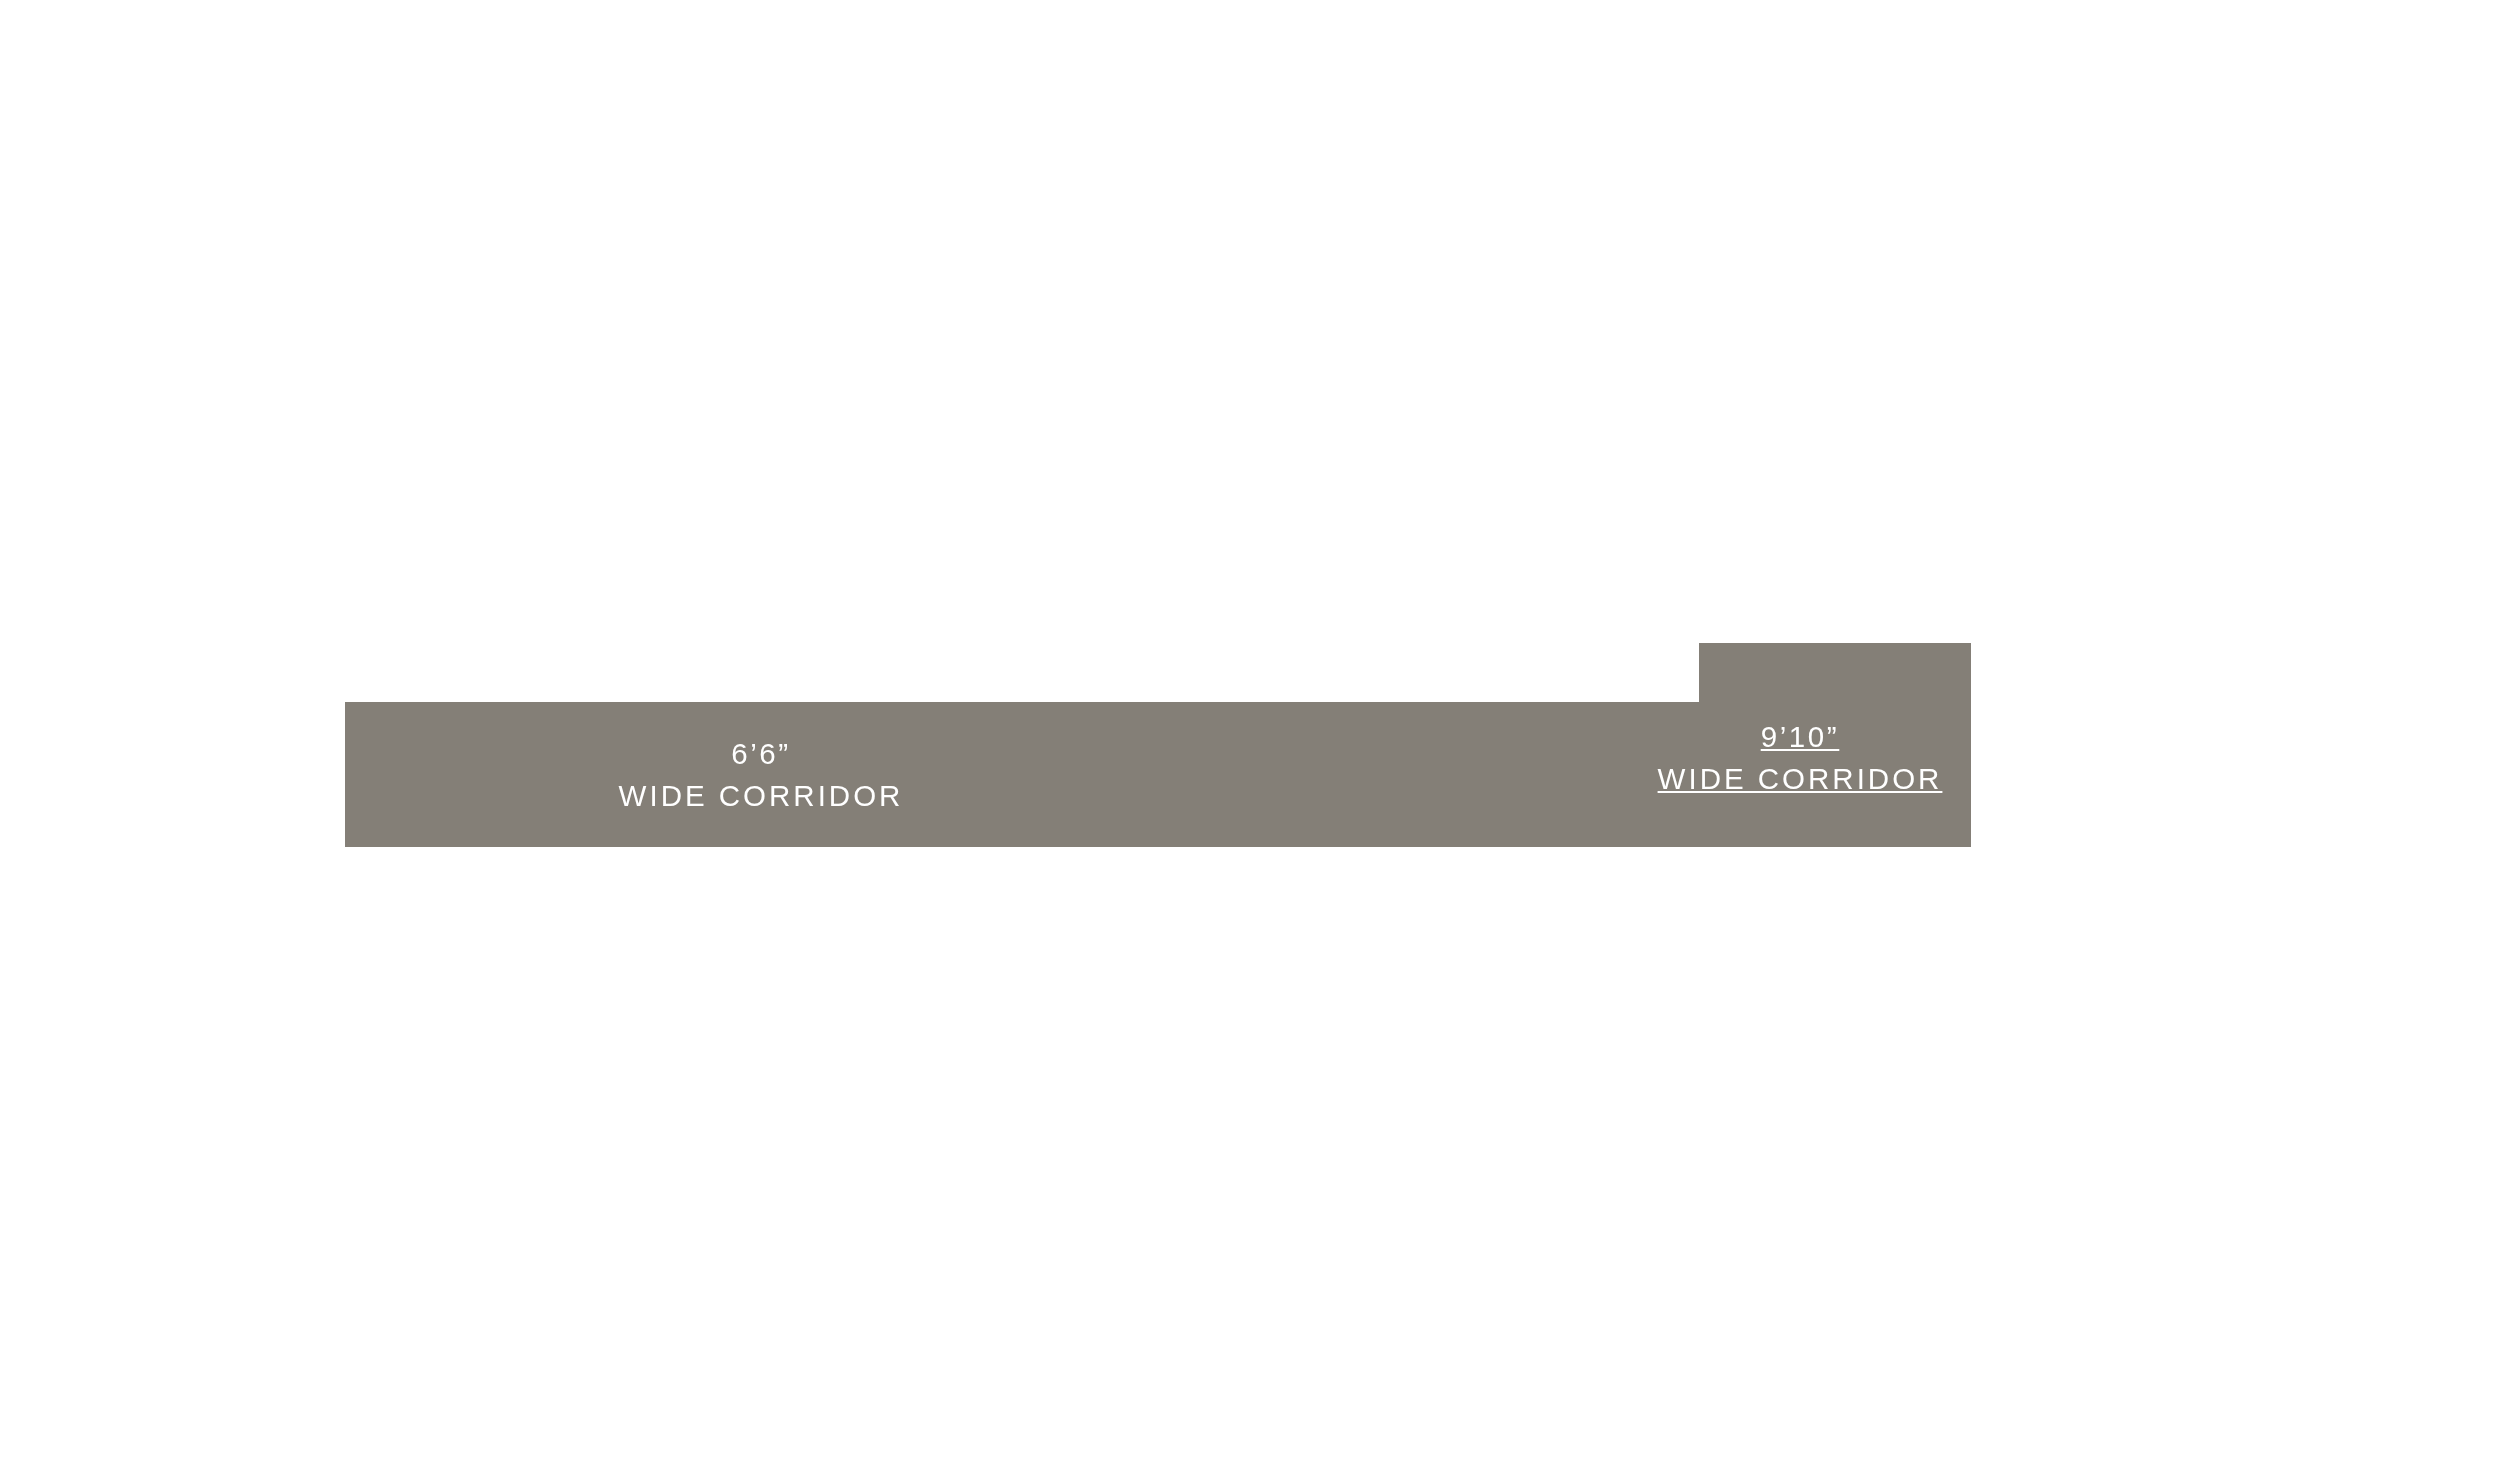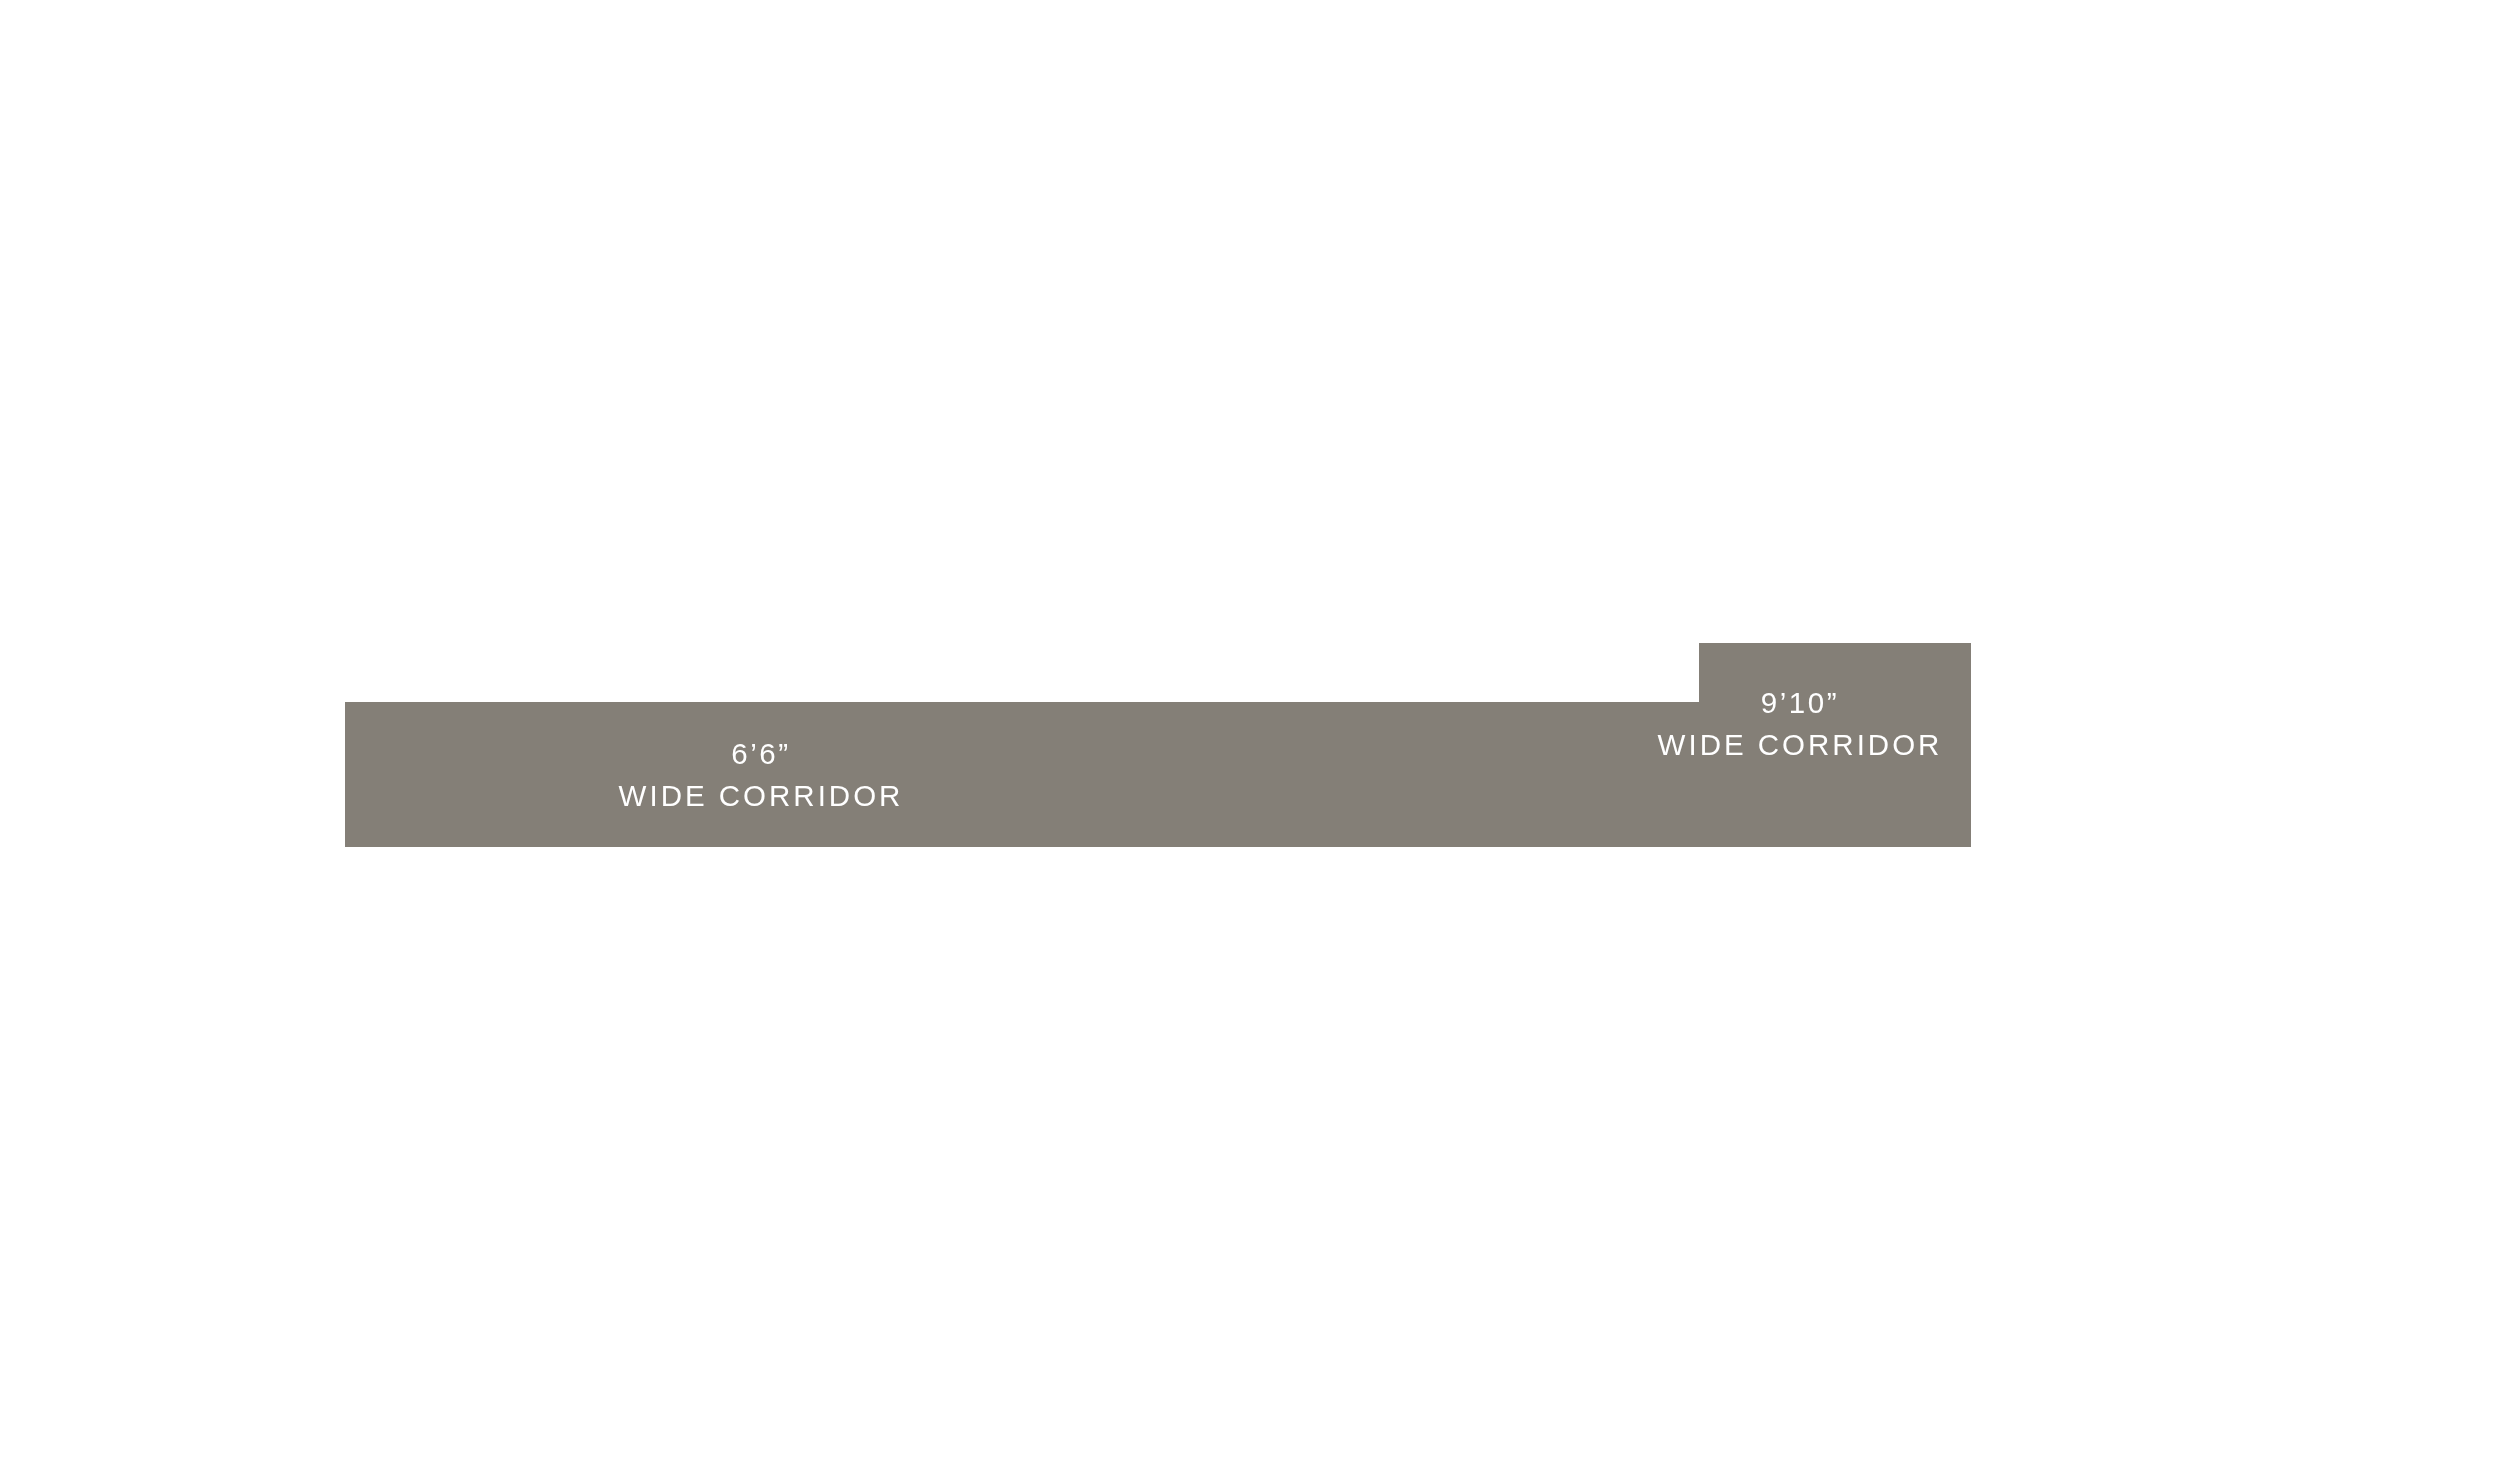--- a/index.html
+++ b/index.html
@@ -45,21 +45,22 @@
   }
   .corridor-label .width-line {
     letter-spacing: 2.6px;
   }
   .label-left {
     left: 761px;
     top: 733px;
   }
   .label-right {
     left: 1800px;
-    top: 682px;
+    top: 716px;
+    text-decoration: underline;
   }
 </style>
 </head>
 <body>
 
 <div class="canvas">
 
   <div class="corridor-main"></div>
 
   <div class="corridor-right"></div>

